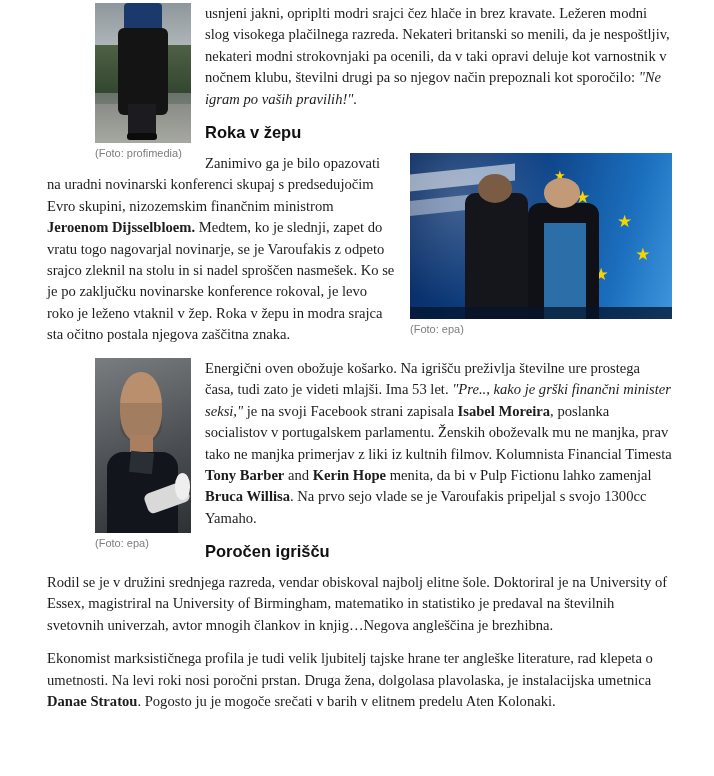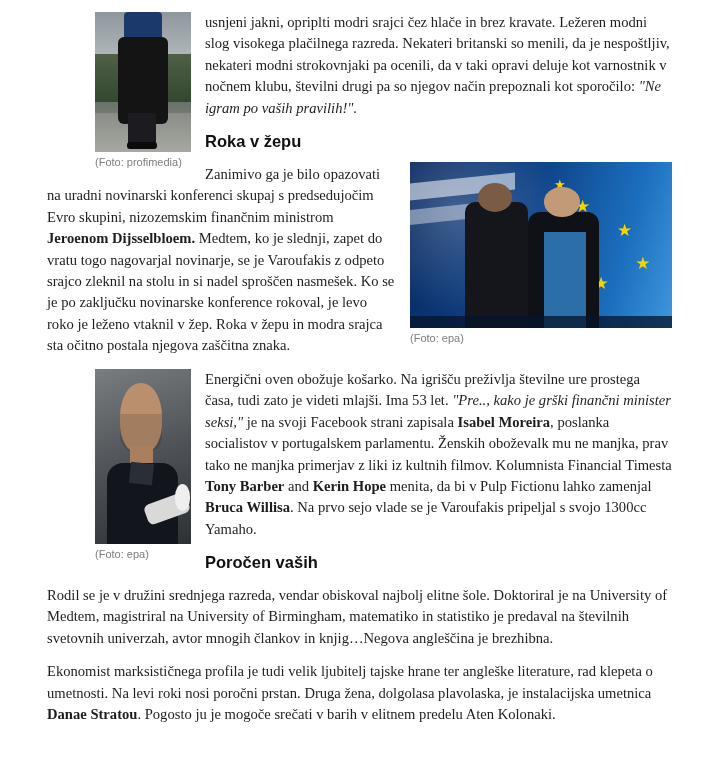--- a/index.html
+++ b/index.html
@@ -38,21 +38,21 @@
 
   .article {
     position: relative;
     width: 625px;
     font-size: 14.6px;
     line-height: 1.47;
     color: #1d1d1d;
     text-align: left;
   }
 
-  p { margin: 12px 0 12px 0; }
+  p { margin: 3px 0 12px 0; }
 
   h2 {
     font-family: "Liberation Sans", sans-serif;
     font-size: 16.5px;
     font-weight: bold;
     color: #111111;
     margin: 0 0 10px 0;
     line-height: 1.25;
   }
 
@@ -196,22 +196,22 @@
         <span class="shirt"></span>
         <span class="collar"></span>
         <span class="mic"></span>
         <span class="mic-head"></span>
       </span>
       <div class="caption">(Foto: epa)</div>
     </div>
 
     <p><span>Energični oven obožuje košarko. Na igrišču preživlja številne ure prostega časa, tudi zato je videti mlajši. Ima 53 let. </span><span class="ital">"Pre.., kako je grški finančni minister seksi,"</span><span> je na svoji Facebook strani zapisala </span><span class="bold">Isabel Moreira</span><span>, poslanka socialistov v portugalskem parlamentu. Ženskih oboževalk mu ne manjka, prav tako ne manjka primerjav z liki iz kultnih filmov. Kolumnista Financial Timesta </span><span class="bold">Tony Barber</span><span> and </span><span class="bold">Kerin Hope</span><span> menita, da bi v Pulp Fictionu lahko zamenjal </span><span class="bold">Bruca Willisa</span><span>. Na prvo sejo vlade se je Varoufakis pripeljal s svojo 1300cc Yamaho.</span></p>
 
-    <h2>Poročen vaših</h2>
-
-    <p>Rodil se je v družini srednjega razreda, vendar obiskoval najbolj elitne šole. Doktoriral je na University of Medtem, magistriral na University of Birmingham, matematiko in statistiko je predaval na številnih svetovnih univerzah, avtor mnogih člankov in knjig…Negova angleščina je brezhibna.</p>
+    <h2>Poročen igrišču</h2>
+
+    <p>Rodil se je v družini srednjega razreda, vendar obiskoval najbolj elitne šole. Doktoriral je na University of Essex, magistriral na University of Birmingham, matematiko in statistiko je predaval na številnih svetovnih univerzah, avtor mnogih člankov in knjig…Negova angleščina je brezhibna.</p>
 
     <div class="clearfix"></div>
 
     <p><span>Ekonomist marksističnega profila je tudi velik ljubitelj tajske hrane ter angleške literature, rad klepeta o umetnosti. Na levi roki nosi poročni prstan. Druga žena, dolgolasa plavolaska, je instalacijska umetnica </span><span class="bold">Danae Stratou</span><span>. Pogosto ju je mogoče srečati v barih v elitnem predelu Aten Kolonaki.</span></p>
 
   </div>
 </div>
 
 </body></html>

